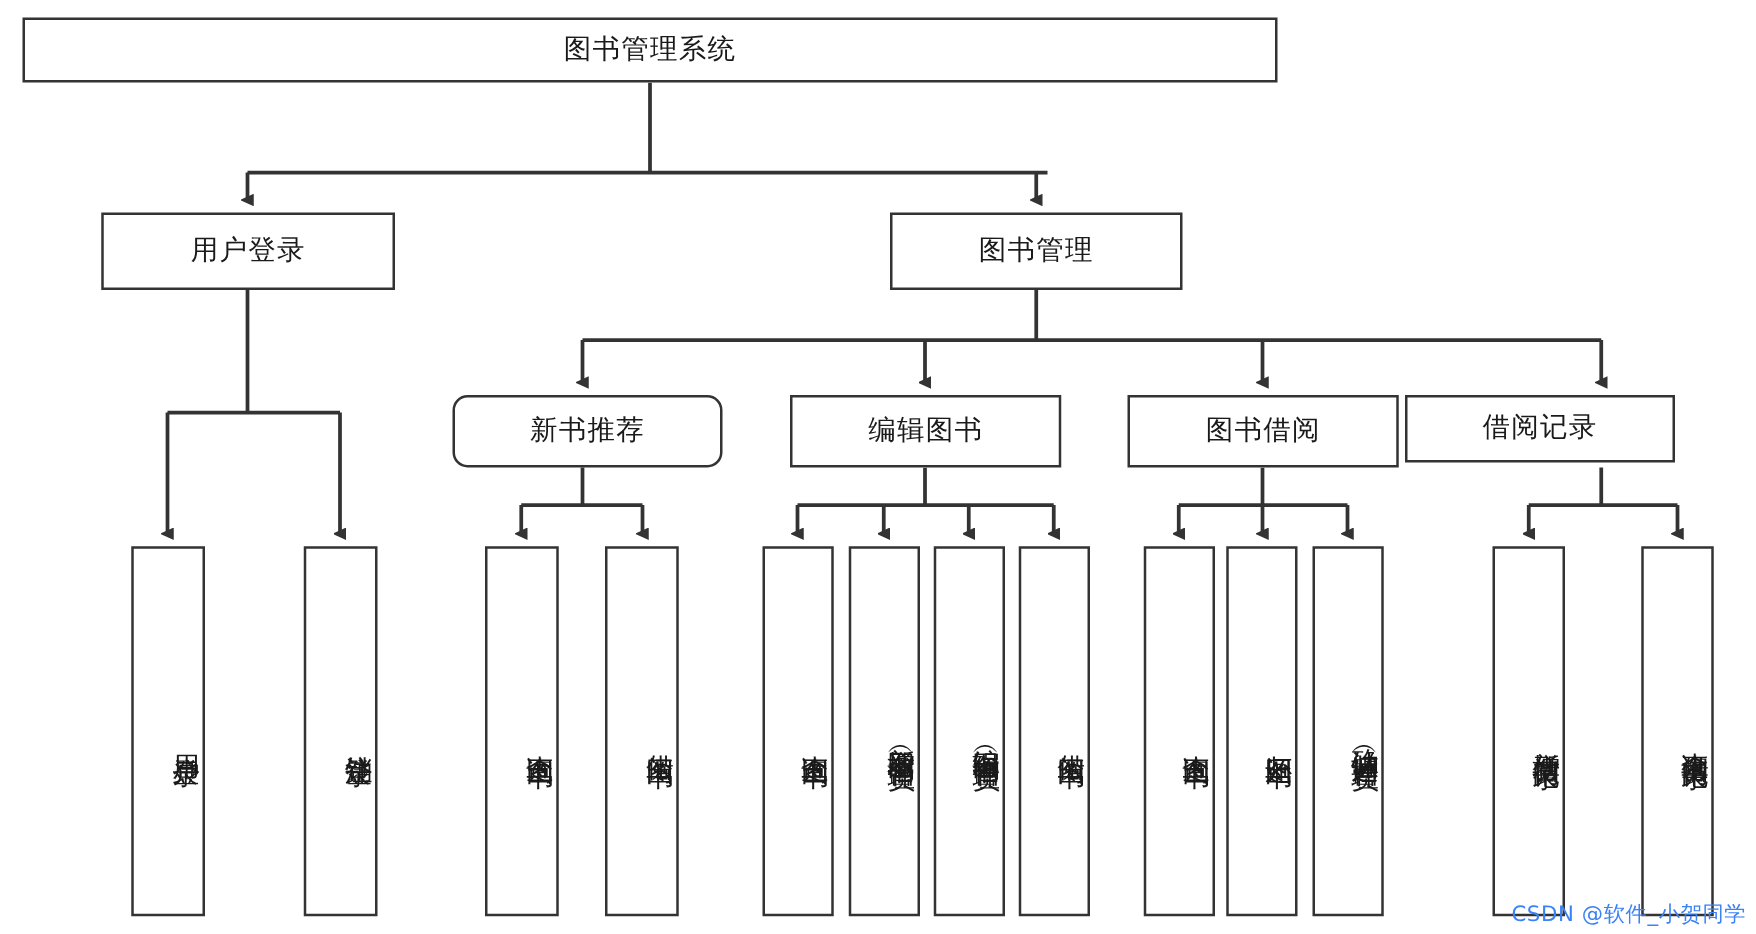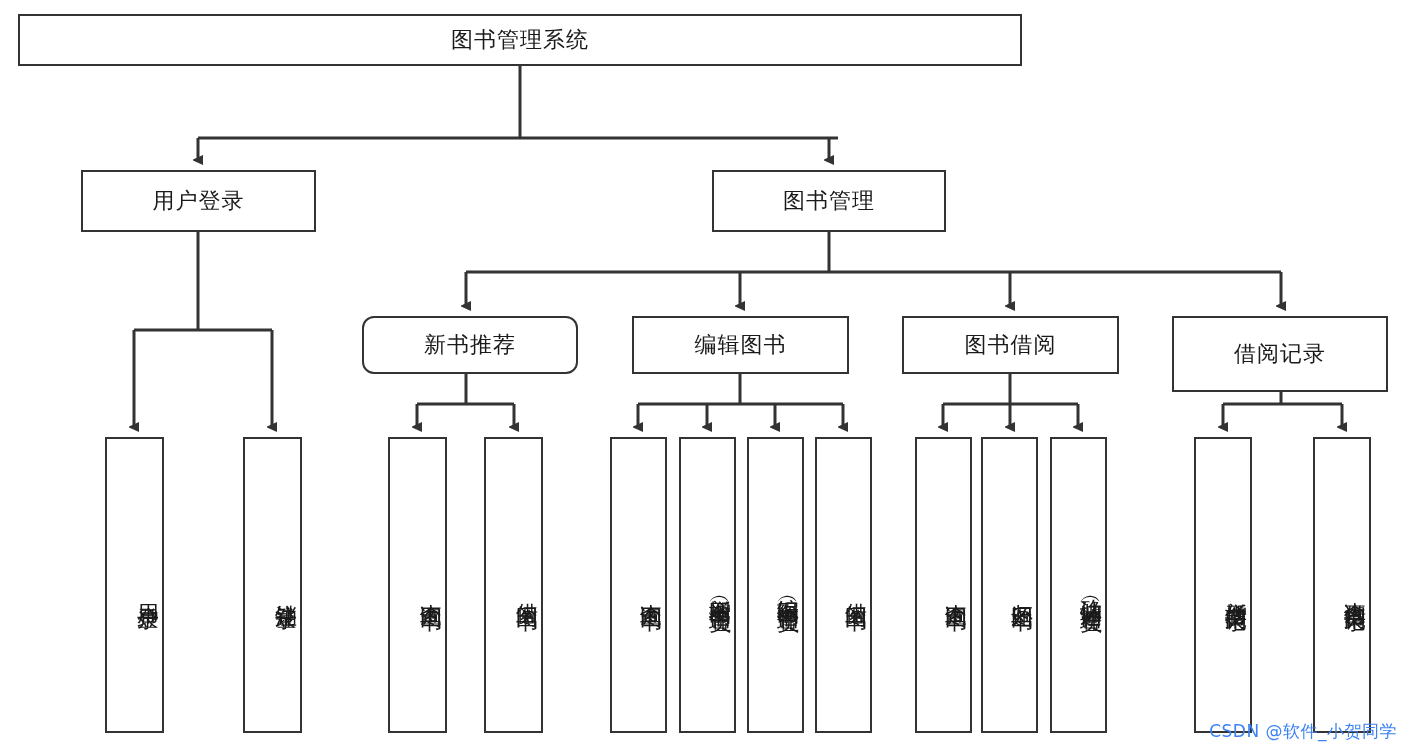--- a/index.html
+++ b/index.html
@@ -131,21 +131,21 @@
 
   <div class="node horiz" style="left:362px; top:316px; width:216px; height:58px;border-radius:12px;">
     <span>新书推荐</span>
   </div>
   <div class="node horiz" style="left:632px; top:316px; width:217px; height:58px;">
     <span>编辑图书</span>
   </div>
   <div class="node horiz" style="left:902px; top:316px; width:217px; height:58px;">
     <span>图书借阅</span>
   </div>
-  <div class="node horiz" style="left:1172px; top:316px; width:216px; height:76px;">
+  <div class="node horiz" style="left:1124px; top:316px; width:216px; height:54px;">
     <span>借阅记录</span>
   </div>
 
   <div class="node vert" style="left:105px; top:437px; width:59px; height:296px;">
     <span class="vtext">用户登录</span>
   </div>
   <div class="node vert" style="left:243px; top:437px; width:59px; height:296px;">
     <span class="vtext">注销登录</span>
   </div>
 

